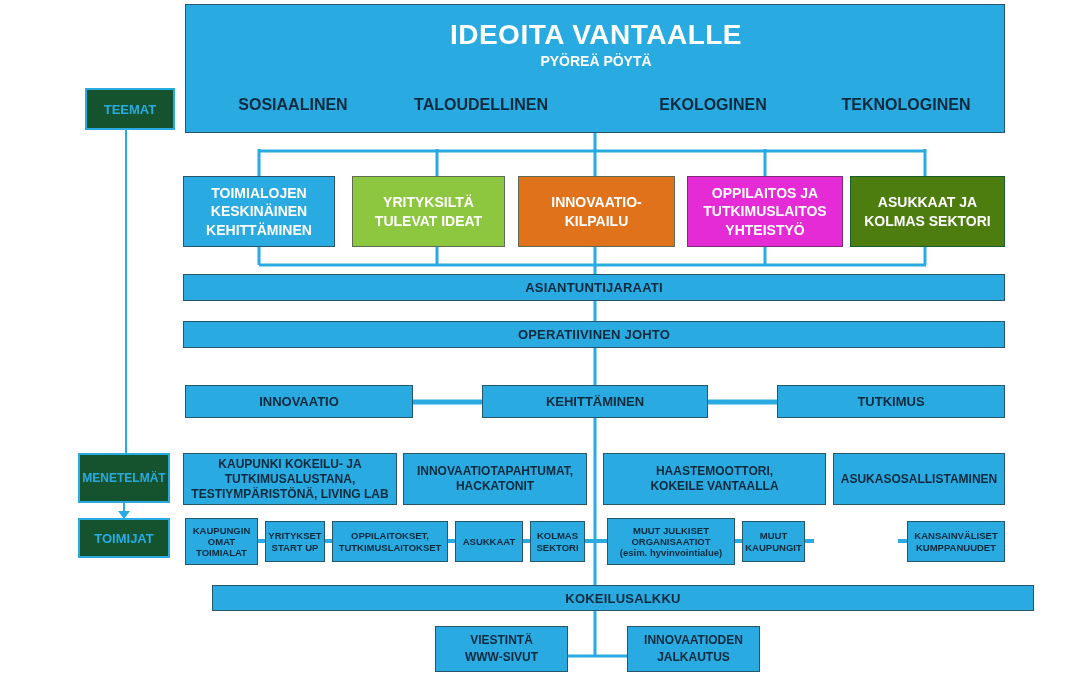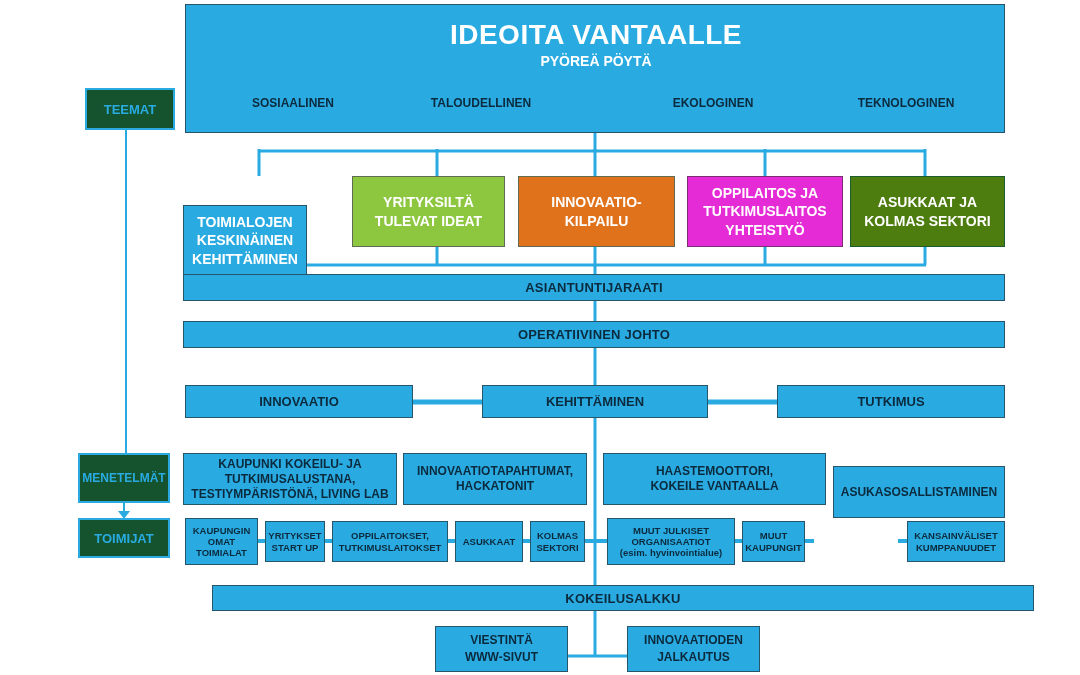--- a/index.html
+++ b/index.html
@@ -17,21 +17,21 @@
   .whitebox{background:#14532d;border:2px solid #29abe2;color:#29abe2;}
   .bar{font-size:13px;letter-spacing:.2px;}
   .func{font-size:13px;}
   .method{font-size:12px;line-height:1.25;}
   .actor{font-size:9.5px;line-height:1.18;}
   .lbl{font-size:13px;}
   svg.lines{position:absolute;left:0;top:0;z-index:1;}
   .box{z-index:2;}
   .title{font-size:28px;color:#fff;letter-spacing:.5px;}
   .subtitle{font-size:14px;color:#fff;margin-top:2px;}
-  .theme{position:absolute;top:91px;transform:translateX(-50%);font-size:12px;color:#0c2a3d;white-space:nowrap;}
+  .theme{position:absolute;top:91px;transform:translateX(-50%);font-size:16px;color:#0c2a3d;white-space:nowrap;}
 </style>
 </head>
 <body>
 
 <div class="canvas">
 
   <svg class="lines" width="1080" height="675">
     <g stroke="#29abe2" fill="none">
 
       <line x1="595" y1="133" x2="595" y2="151" stroke-width="3"></line>
@@ -85,21 +85,21 @@
     <span class="theme" style="left:107px;">SOSIAALINEN</span>
     <span class="theme" style="left:295px;">TALOUDELLINEN</span>
     <span class="theme" style="left:527px;">EKOLOGINEN</span>
     <span class="theme" style="left:720px;">TEKNOLOGINEN</span>
   </div>
 
   <div class="abs box whitebox flexc lbl" style="left:85px;top:88px;width:90px;height:42px;">TEEMAT</div>
   <div class="abs box whitebox flexc" style="left:78px;top:453px;width:92px;height:50px;font-size:12px;">MENETELMÄT</div>
   <div class="abs box whitebox flexc lbl" style="left:78px;top:518px;width:92px;height:40px;">TOIMIJAT</div>
 
-  <div class="abs box chan ch1 flexc" style="left:183px;top:176px;width:124px;height:71px;margin-top:29px;">TOIMIALOJEN
+  <div class="abs box chan ch1 flexc" style="left:183px;top:176px;width:152px;height:71px;">TOIMIALOJEN
 KESKINÄINEN
 KEHITTÄMINEN</div>
   <div class="abs box chan ch2 flexc" style="left:352px;top:176px;width:153px;height:71px;">YRITYKSILTÄ
 TULEVAT IDEAT</div>
   <div class="abs box chan ch3 flexc" style="left:518px;top:176px;width:157px;height:71px;">INNOVAATIO-
 KILPAILU</div>
   <div class="abs box chan ch4 flexc" style="left:687px;top:176px;width:156px;height:71px;">OPPILAITOS JA
 TUTKIMUSLAITOS
 YHTEISTYÖ</div>
   <div class="abs box chan ch5 flexc" style="left:850px;top:176px;width:155px;height:71px;">ASUKKAAT JA
@@ -112,21 +112,21 @@
   <div class="abs box bluebox flexc func" style="left:482px;top:385px;width:226px;height:33px;">KEHITTÄMINEN</div>
   <div class="abs box bluebox flexc func" style="left:777px;top:385px;width:228px;height:33px;">TUTKIMUS</div>
 
   <div class="abs box bluebox flexc method" style="left:183px;top:453px;width:214px;height:52px;">KAUPUNKI KOKEILU- JA
 TUTKIMUSALUSTANA,
 TESTIYMPÄRISTÖNÄ, LIVING LAB</div>
   <div class="abs box bluebox flexc method" style="left:403px;top:453px;width:184px;height:52px;">INNOVAATIOTAPAHTUMAT,
 HACKATONIT</div>
   <div class="abs box bluebox flexc method" style="left:603px;top:453px;width:223px;height:52px;">HAASTEMOOTTORI,
 KOKEILE VANTAALLA</div>
-  <div class="abs box bluebox flexc method" style="left:833px;top:453px;width:172px;height:52px;margin-top:13px;">ASUKASOSALLISTAMINEN</div>
+  <div class="abs box bluebox flexc method" style="left:833px;top:453px;width:172px;height:52px;">ASUKASOSALLISTAMINEN</div>
 
   <div class="abs box bluebox flexc actor" style="left:185px;top:518px;width:73px;height:47px;">KAUPUNGIN
 OMAT
 TOIMIALAT</div>
   <div class="abs box bluebox flexc actor" style="left:265px;top:521px;width:60px;height:41px;">YRITYKSET
 START UP</div>
   <div class="abs box bluebox flexc actor" style="left:332px;top:521px;width:116px;height:41px;">OPPILAITOKSET,
 TUTKIMUSLAITOKSET</div>
   <div class="abs box bluebox flexc actor" style="left:455px;top:521px;width:68px;height:41px;">ASUKKAAT</div>
   <div class="abs box bluebox flexc actor" style="left:530px;top:521px;width:55px;height:41px;">KOLMAS

